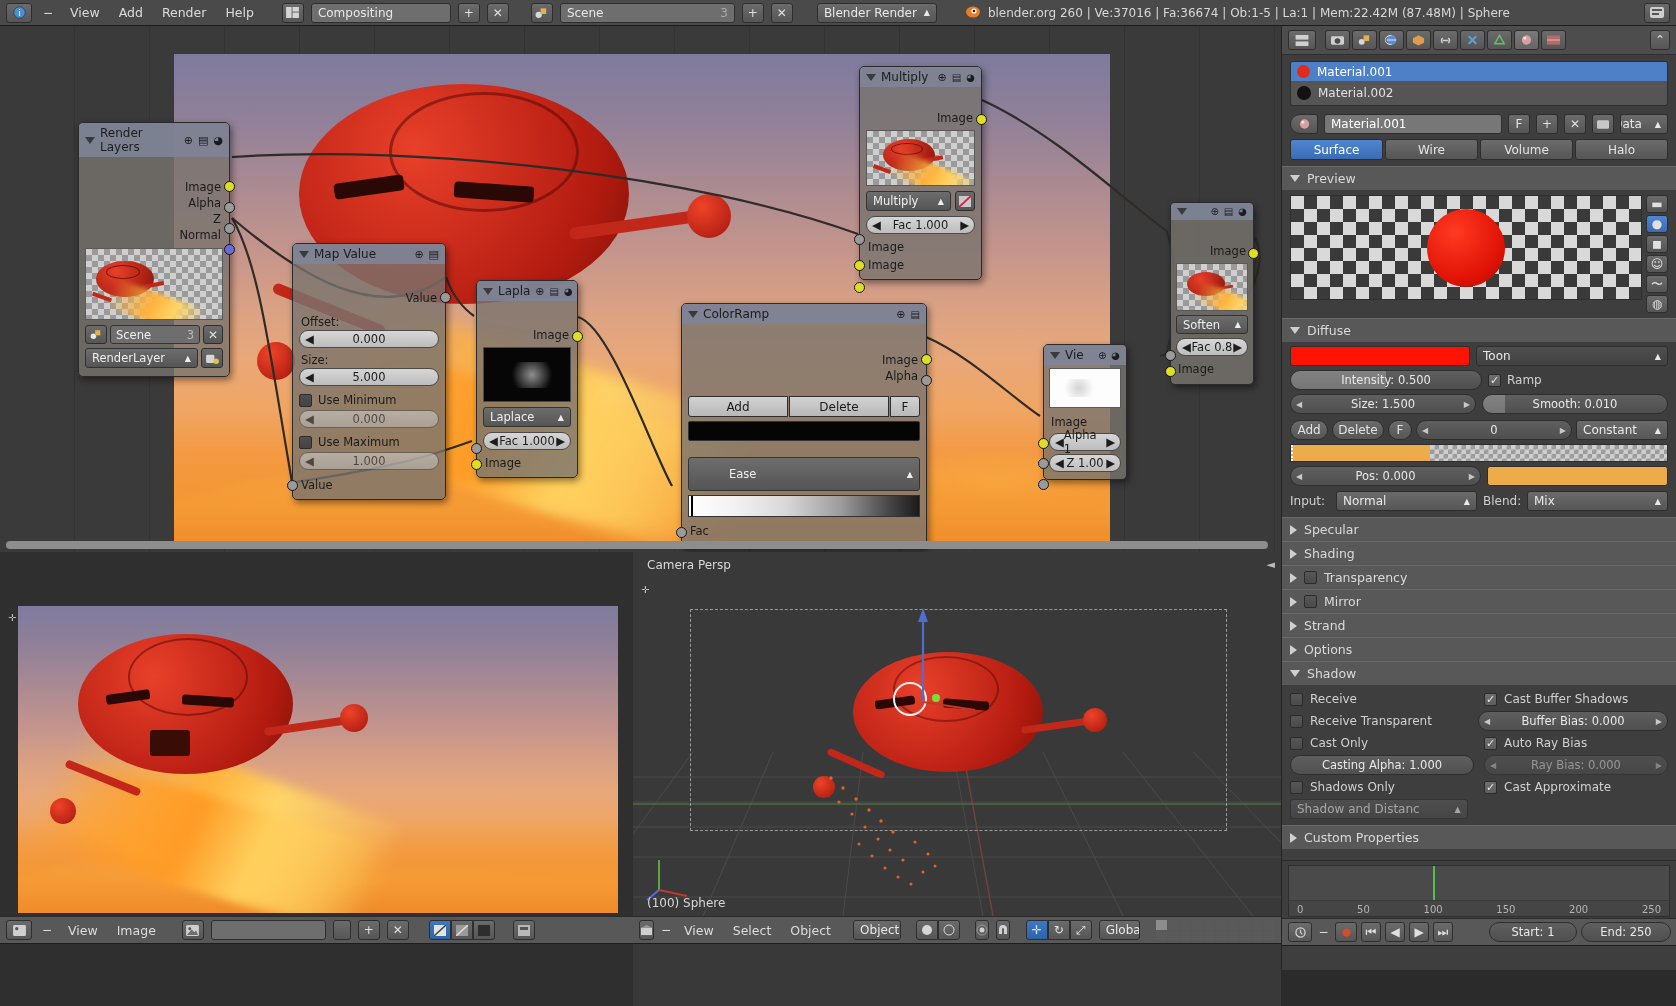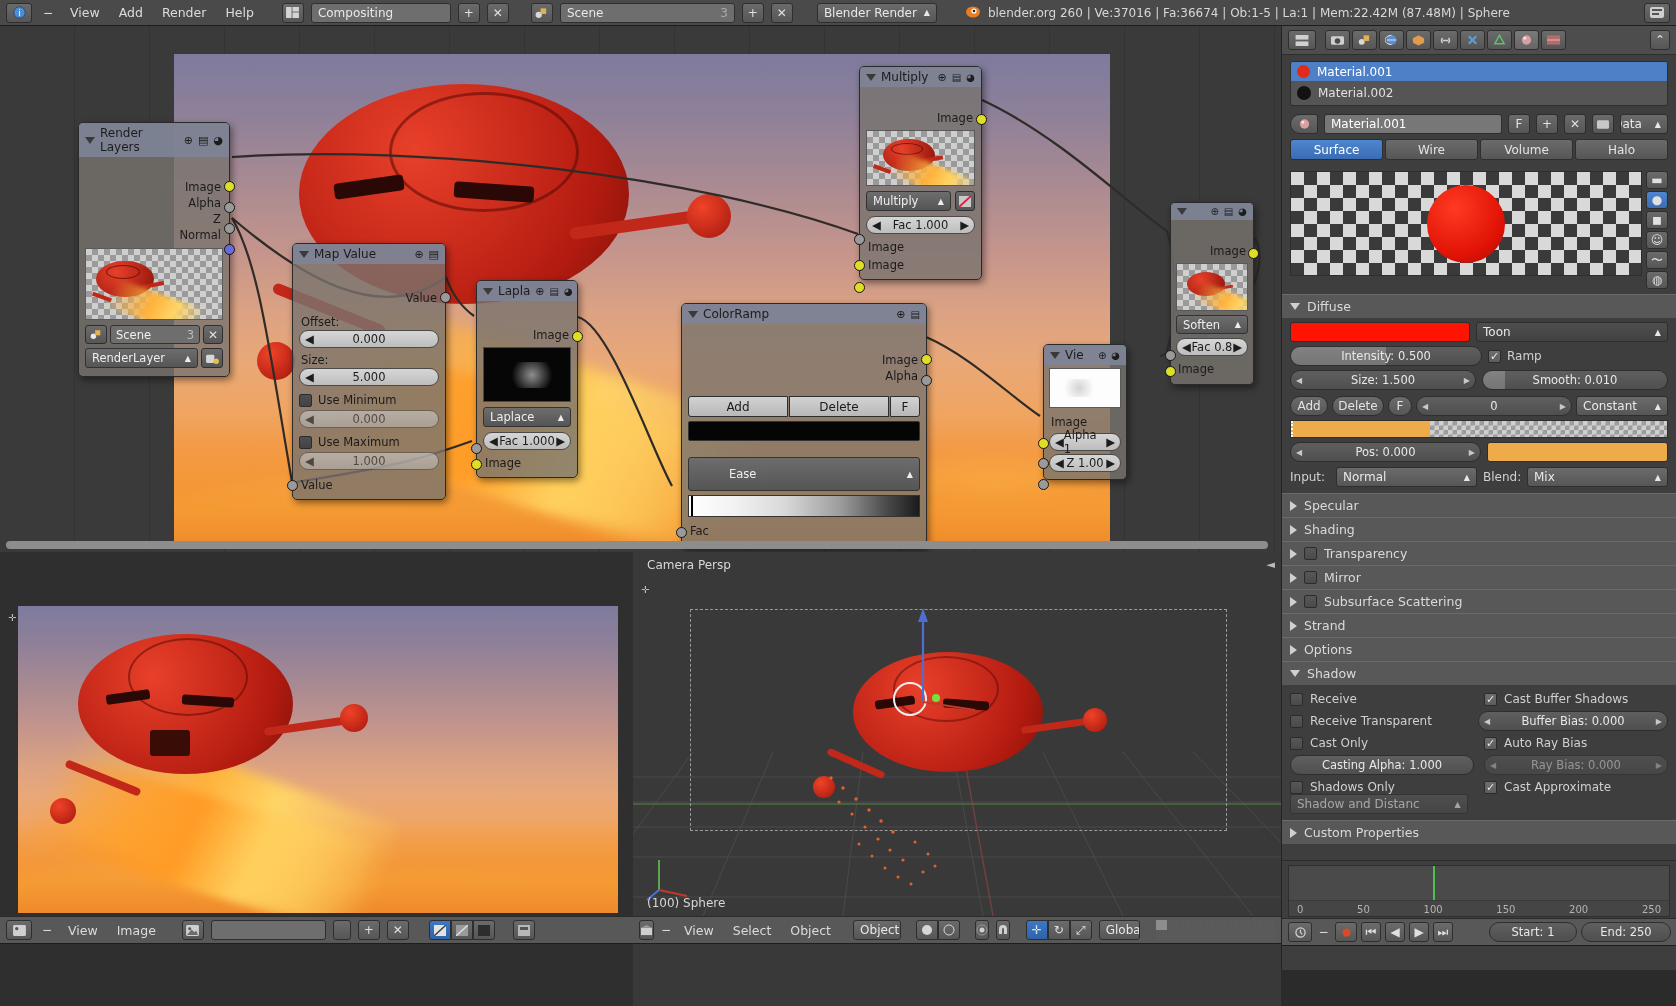--- a/index.html
+++ b/index.html
@@ -916,20 +916,24 @@
     </div>
   </div>
 
   <div style="display:flex;gap:2px;padding:2px 8px 6px 8px;">
     <div class="btn" style="flex:1;background:linear-gradient(#4e86d0,#3a6cb4);color:#fff;height:21px;">Surface</div>
     <div class="btn" style="flex:1;height:21px;">Wire</div>
     <div class="btn" style="flex:1;height:21px;">Volume</div>
     <div class="btn" style="flex:1;height:21px;">Halo</div>
   </div>
 
+  <div class="panelhdr">
+    <span class="tri"></span>
+    <span class="ptitle">Preview</span>
+  </div>
   <div style="display:flex;padding:5px 8px;gap:4px;">
     <div class="checker" style="flex:1;height:105px;border:1px solid #2e2e2e;position:relative;
                 background-size:26px 26px;background-position:0 0,13px 13px;
                 background-image:linear-gradient(45deg,#3a3a3a 25%,transparent 25%,transparent 75%,#3a3a3a 75%),
                                  linear-gradient(45deg,#3a3a3a 25%,transparent 25%,transparent 75%,#3a3a3a 75%);
                 background-color:#d9d9d9;">
       <div class="abs" style="left:50%;top:50%;transform:translate(-50%,-50%);width:78px;height:78px;border-radius:50%;
            background:radial-gradient(circle at 36% 30%,#ff3a22,#e01205 65%,#a10d04);"></div>
     </div>
     <div style="display:flex;flex-direction:column;gap:2px;">
@@ -1029,25 +1033,20 @@
     <span class="chk"></span>
     <span class="ptitle">Transparency</span>
   </div>
   <div class="panelhdr">
     <span class="tri r"></span>
     <span class="chk"></span>
     <span class="ptitle">Mirror</span>
   </div>
   <div class="panelhdr">
     <span class="tri r"></span>
-    <span class="chk"></span>
-    <span class="ptitle">Subsurface Scattering</span>
-  </div>
-  <div class="panelhdr">
-    <span class="tri r"></span>
     <span class="ptitle">Strand</span>
   </div>
   <div class="panelhdr">
     <span class="tri r"></span>
     <span class="ptitle">Options</span>
   </div>
 
   <div class="panelhdr">
     <span class="tri"></span>
     <span class="ptitle">Shadow</span>
@@ -1097,21 +1096,21 @@
     <div style="display:flex;gap:10px;align-items:center;margin-top:5px;">
       <div style="flex:1;display:flex;align-items:center;gap:7px;">
         <span class="chk"></span>
         <span>Shadows Only</span>
       </div>
       <div style="flex:1;display:flex;align-items:center;gap:7px;">
         <span class="chk on"></span>
         <span>Cast Approximate</span>
       </div>
     </div>
-    <div style="display:flex;">
+    <div style="display:flex;margin-top:5px;">
       <div class="fld" style="width:47%;justify-content:space-between;background:linear-gradient(#5a5a5a,#4a4a4a);opacity:.6;">
         <span>Shadow and Distanc</span>
         <span style="font-size:8px;">▲</span>
       </div>
     </div>
   </div>
 
   <div class="panelhdr">
     <span class="tri r"></span>
     <span class="ptitle">Custom Properties</span>

